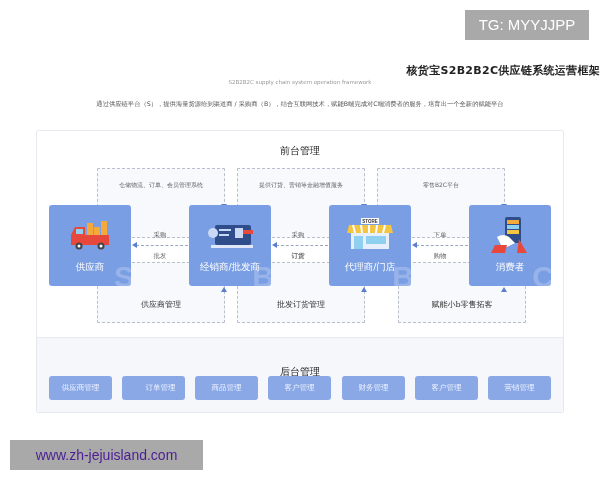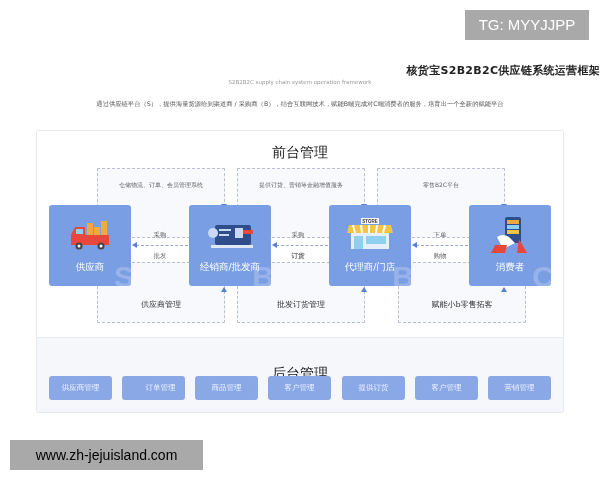--- a/index.html
+++ b/index.html
@@ -2,30 +2,30 @@
 <html><head>
 <meta charset="utf-8">
 <style>
   * { margin: 0; padding: 0; box-sizing: border-box; }
   html, body { width: 600px; height: 480px; background: #ffffff; overflow: hidden; }
   body { position: relative; font-family: "DejaVu Sans", "Liberation Sans", sans-serif; color: #333; }
 
   .wm-top { position: absolute; left: 465px; top: 10px; width: 124px; height: 30px; background: #a9a9a9;
     color: #fff; font-family: "Liberation Sans", sans-serif; font-size: 15px; line-height: 30px; text-align: center; }
   .wm-bottom { position: absolute; left: 10px; top: 440px; width: 193px; height: 30px; background: #a9a9a9;
-    color: #000000; font-family: "Liberation Sans", sans-serif; font-size: 14px; line-height: 30px; text-align: center; }
+    color: #4c1d95; font-family: "Liberation Sans", sans-serif; font-size: 14px; line-height: 30px; text-align: center; }
 
   .title { position: absolute; left: 0; width: 600px; top: 63px; text-align: right; font-size: 11px; font-weight: bold; color: #222; letter-spacing: 0.3px; }
   .subtitle { position: absolute; left: 0; width: 600px; top: 79px; text-align: center; font-size: 5.5px; color: #999; }
   .intro { position: absolute; left: 0; width: 600px; top: 100px; text-align: center; font-size: 6.3px; color: #555; }
 
   .panel { position: absolute; left: 36px; top: 130px; width: 528px; height: 283px; border: 1px solid #e6e9ef; border-radius: 2px; background: #fff; }
   .back-panel { position: absolute; left: 37px; top: 337px; width: 526px; height: 75px; background: #f5f7fb; border-top: 1px solid #e6e9ef; }
 
-  .section-title { position: absolute; font-size: 14px; color: #222; width: 100px; text-align: center; }
+  .section-title { position: absolute; font-size: 10px; color: #222; width: 100px; text-align: center; }
 
   .dashed-box { position: absolute; border: 1px dashed #b9bfcc; background: #f7f9fc; border-radius: 1px; }
   .dashed-label { position: absolute; left: 0; right: 0; text-align: center; font-size: 6px; color: #666; }
   .dashed-label.big { font-size: 8px; color: #333; font-family: "DejaVu Serif", serif; }
 
   .node { position: absolute; width: 82px; height: 81px; background: #7a9ee3; border-radius: 3px; overflow: hidden; }
   .node .node-label { position: absolute; left: 0; right: 0; bottom: 12px; text-align: center; color: #fff; font-size: 9.5px; }
   .node .node-icon { position: absolute; left: 16px; top: 10px; width: 50px; height: 42px; }
   .node .node-letter { position: absolute; right: -3px; bottom: -8px; font-size: 30px; font-weight: bold; color: rgba(255,255,255,0.22); font-family: "Liberation Sans", sans-serif; }
 
@@ -152,17 +152,17 @@
   <div class="node-label">消费者</div>
 </div>
 
 <div class="back-panel"></div>
 <div class="section-title" style="left:250px; top:349px;margin-top:16px;">后台管理</div>
 
 <div class="mgmt-btn" style="left:49px;">供应商管理</div>
 <div class="mgmt-btn" style="left:122px;padding-left:14px;">订单管理</div>
 <div class="mgmt-btn" style="left:195px;">商品管理</div>
 <div class="mgmt-btn" style="left:268px;">客户管理</div>
-<div class="mgmt-btn" style="left:342px;">提供订货</div>
+<div class="mgmt-btn" style="left:342px;">财务管理</div>
 <div class="mgmt-btn" style="left:415px;">客户管理</div>
 <div class="mgmt-btn" style="left:488px;">营销管理</div>
 
 <div class="wm-bottom">www.zh-jejuisland.com</div>
 
 </body></html>

